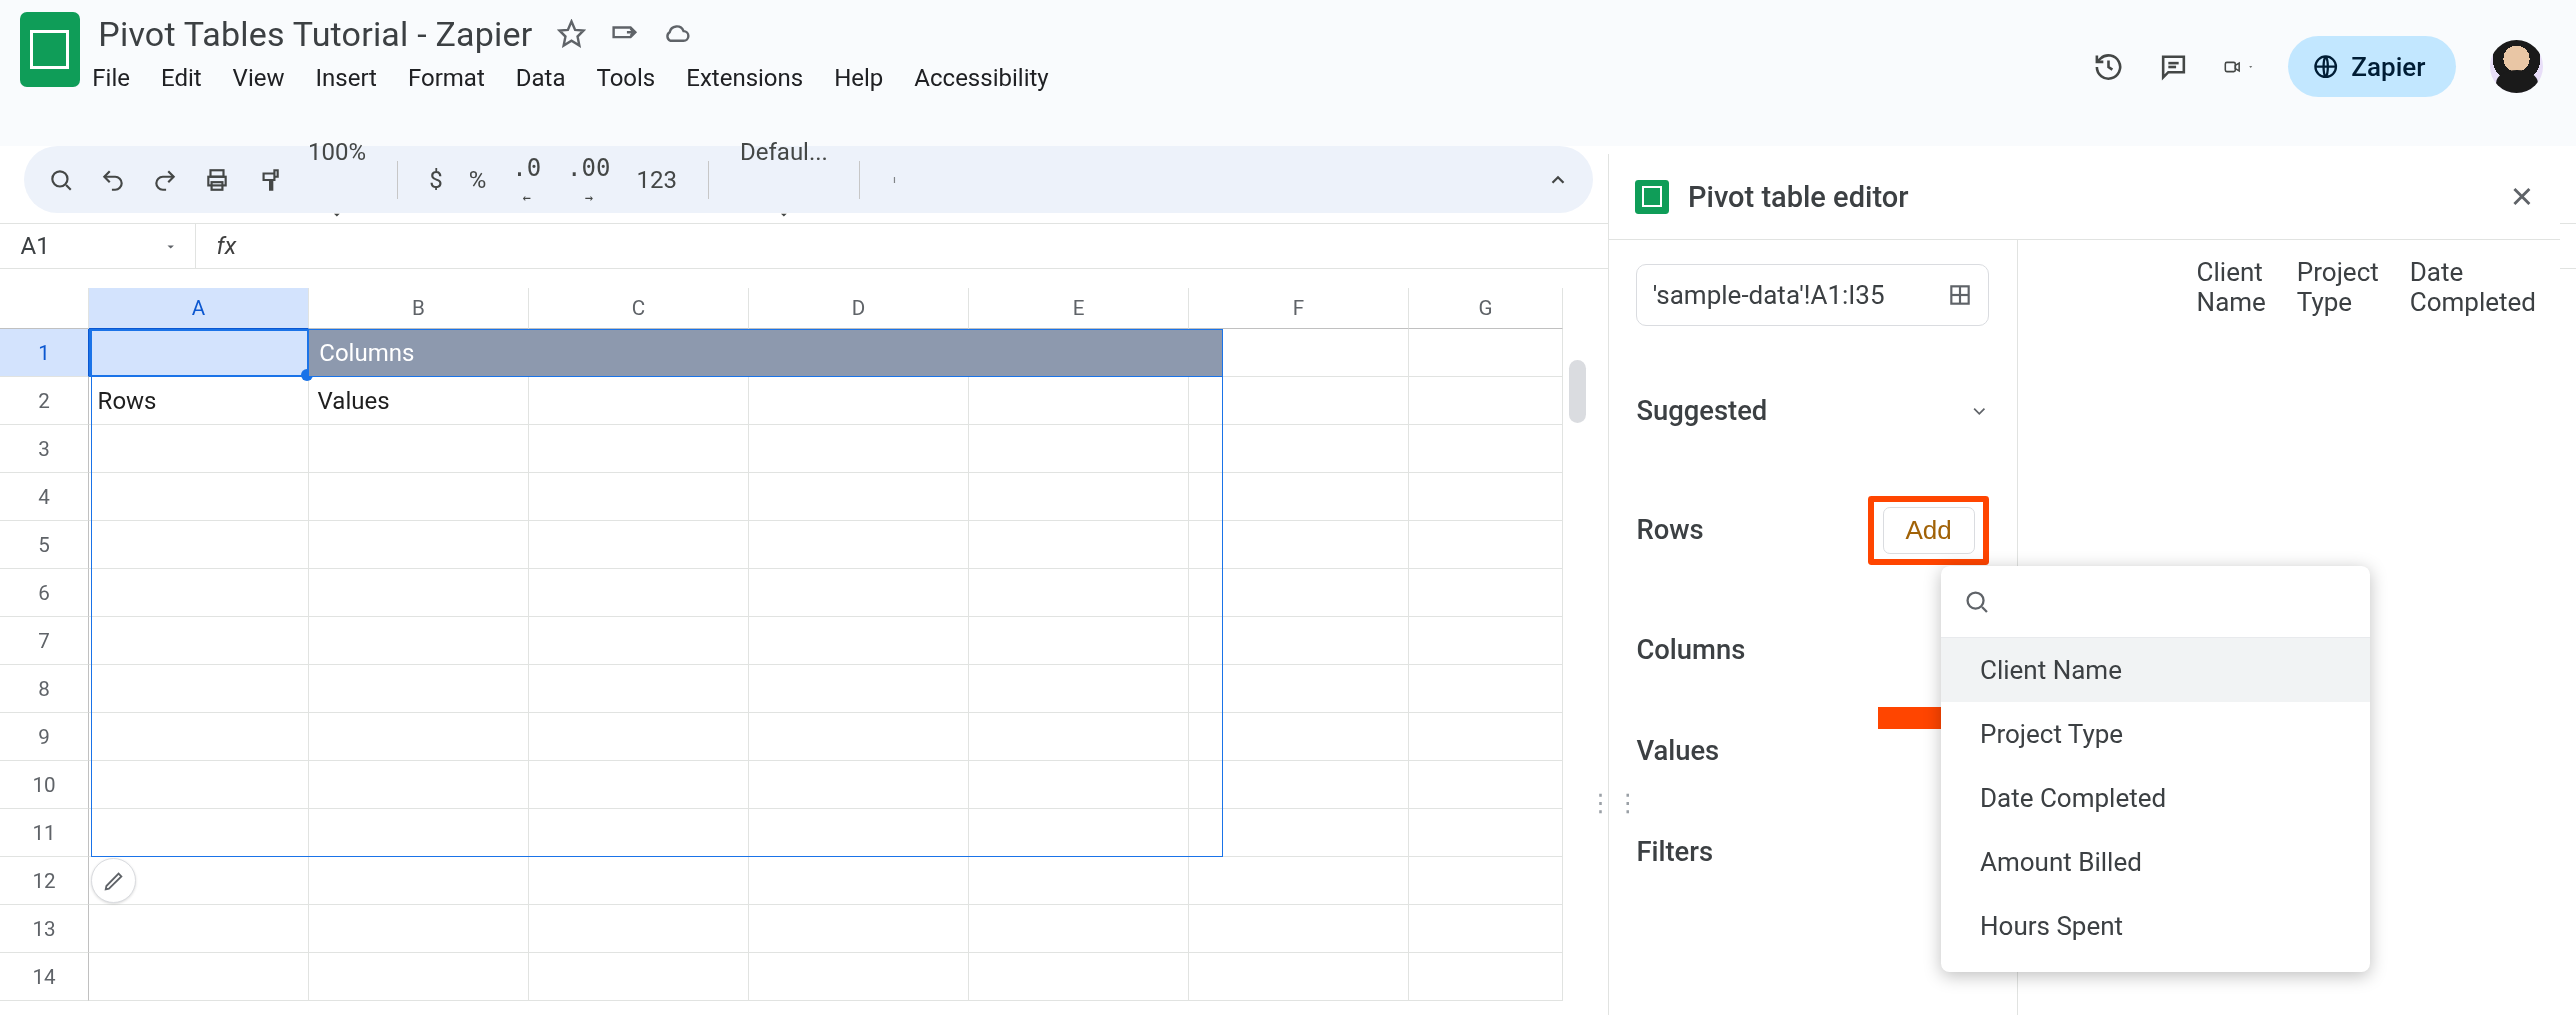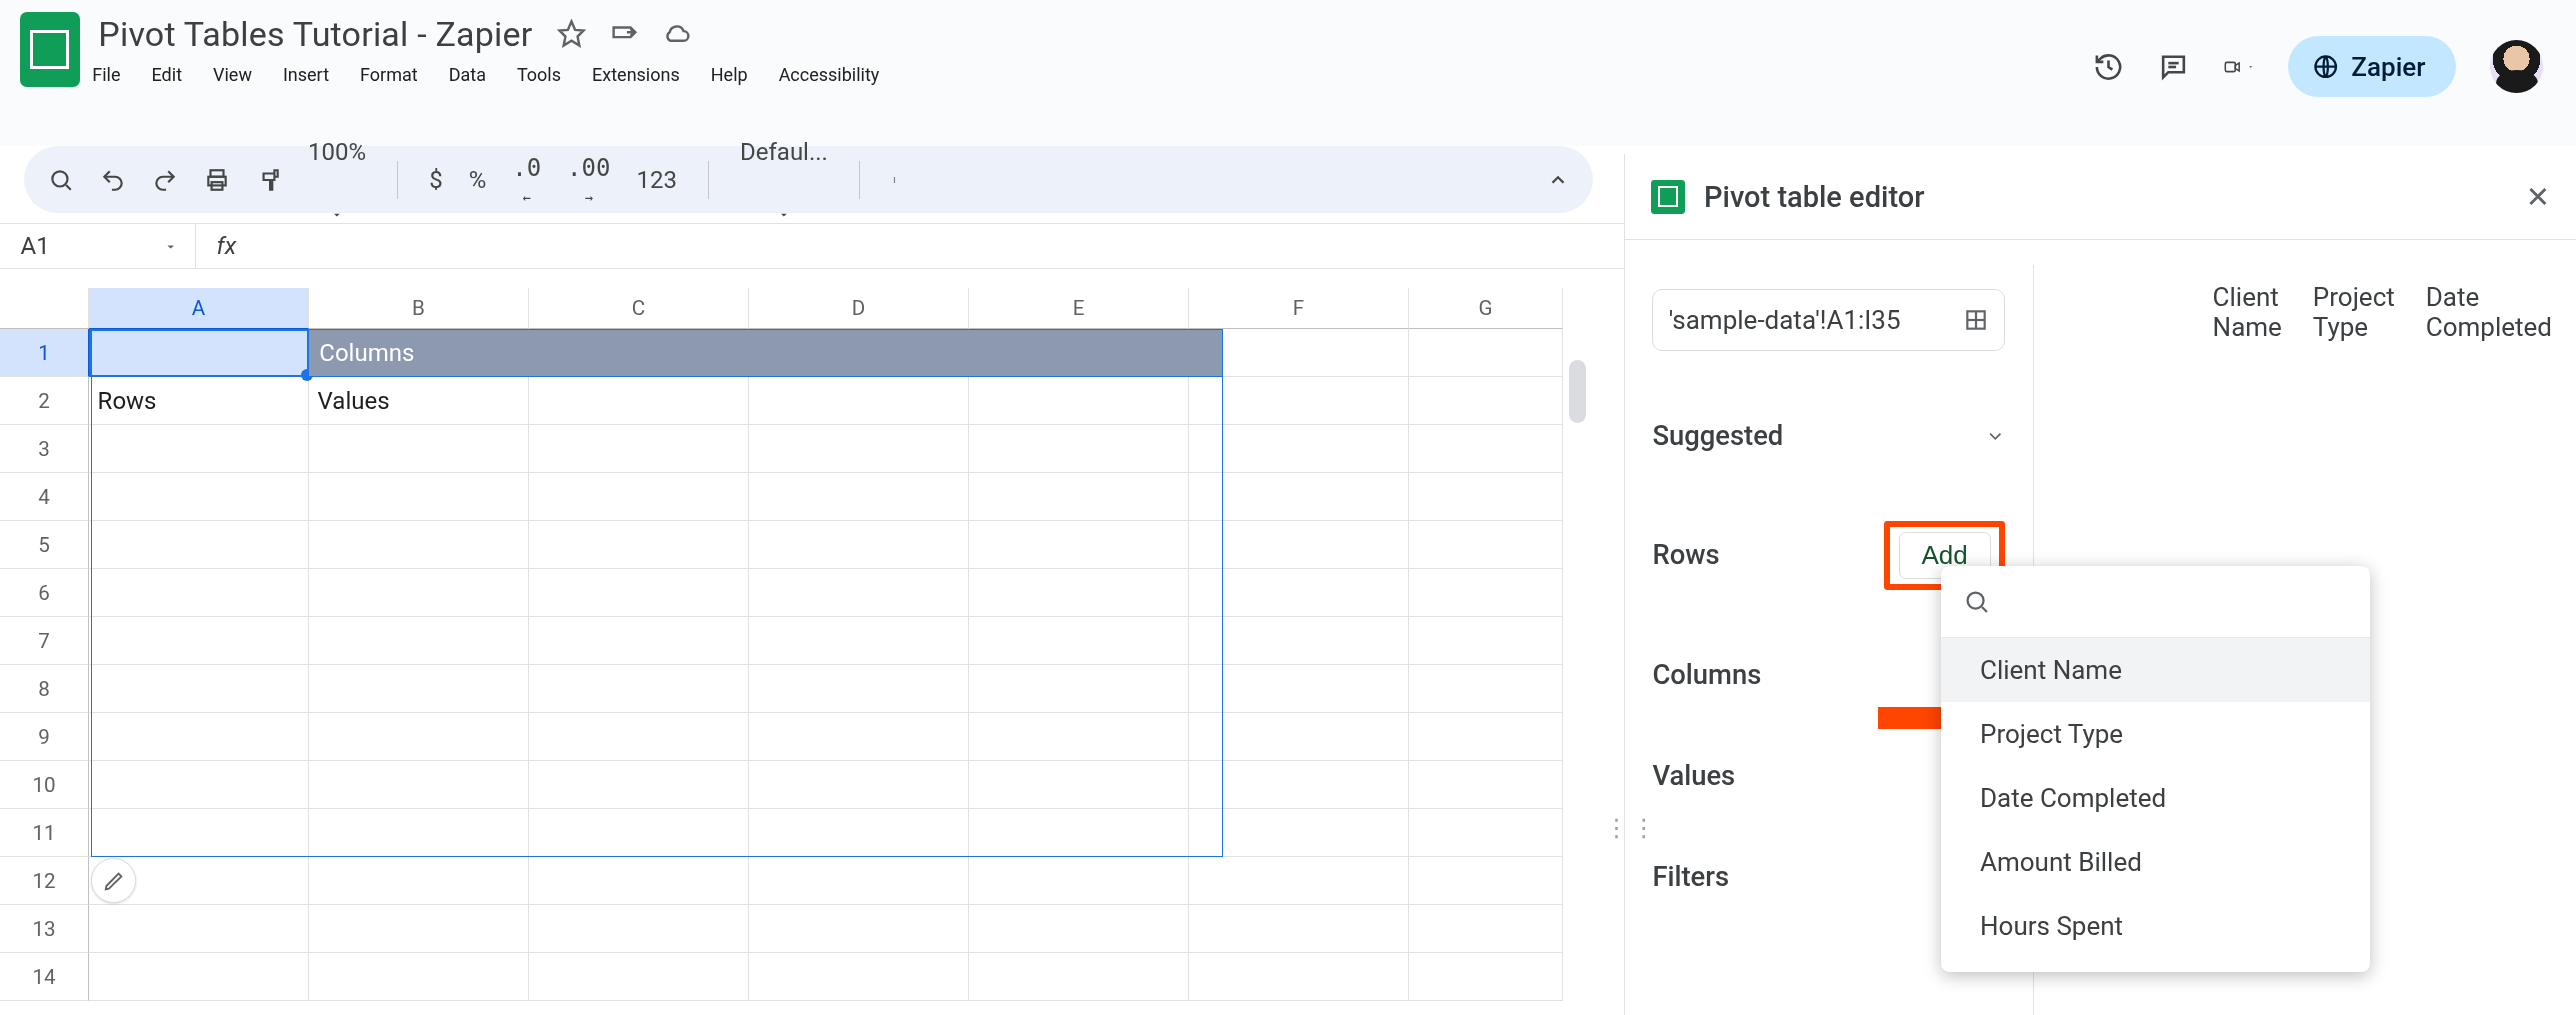--- a/index.html
+++ b/index.html
@@ -49,21 +49,21 @@
   .title-area { display:flex; flex-direction:column; gap:5.1px; flex:1;}
   .title-row { display:flex; align-items:center; gap:24px; padding-top:3.4px;margin-left:6px;}
   .doc-title {
     font-size: 34px;
     color:#3c4043;
     font-weight: 400;
     letter-spacing: 0.2px;
   }
   .title-icons { display:flex; gap:22px; align-items:center; color:#5f6368;}
   .icon { width:31px; height:31px; display:inline-flex; align-items:center; justify-content:center; }
-  .menus { display:flex; gap:31px; font-size:18px; color:#202124; padding-top:5.1px;}
+  .menus { display:flex; gap:31px; font-size:24px; color:#202124; padding-top:5.1px;}
   .menus span { cursor:pointer; }
   .right-head {
     display:flex; align-items:center; gap:34px; padding-top:26px; padding-right:8.6px;
   }
   .share-btn {
     background:#c2e7ff;
     border-radius: 51px;
     padding: 15.4px 31px 15.4px 24px;
     display:flex; align-items:center; gap:12px;
     font-size:26px; font-weight:500; color:#001d35;
@@ -194,28 +194,27 @@
     color:#5f6368;
     box-shadow:0 0.9px 2.6px rgba(0,0,0,.15);
   }
   .vscroll-thumb{
     position:absolute; top:360px; left:1569px; width:17px; height:63px;
     background:#dadce0;border-radius:8.6px;
   }
   
   .side-panel {
     position:absolute;
-    top:154px; right:0;
+    top:154px; right:16px;
     width:952px;
     height:861px;
     background:#fff;
     border-left:0.9px solid #e1e3e1;
     display:flex;
     flex-direction:column;
-    gap:25px;
   }
   .panel-head {
     display:flex;align-items:center;
     gap:19px;
     height:86px;
     padding:0 26px;
     border-bottom:0.9px solid #e1e3e1;
   }
   .panel-head .mini-logo{
     width:34px;height:34px;background:#0f9d58;border-radius:3.4px;position:relative;
@@ -241,21 +240,21 @@
   }
   .range-box{
     border:0.9px solid #dadce0;border-radius:10px;
     height:62px;display:flex;align-items:center;justify-content:space-between;
     padding:0 15.4px;font-size:26px;color:#3c4043;
   }
   .section-row{display:flex;align-items:center;justify-content:space-between;margin-top:35px;}
   .section-label{font-size:27.4px;color:#3c4043;font-weight:500;}
   .add-btn{
     border:0.9px solid #dadce0;border-radius:6.9px;
-    padding:6.9px 22px;font-size:26px;color:#14532d;font-weight:500;
+    padding:6.9px 22px;font-size:26px;color:#a16207;font-weight:500;
     background:#fff;
   }
   .add-highlight{
     border:6.9px solid #ff4500; padding:5.1px 8.6px; border-radius:3.4px;
     display:inline-flex;
   }
   .drag-handle{
     position:absolute;left:-20.6px;top:549px;color:#9aa0a6;font-size:24px;letter-spacing:3.4px;
   }
   .search-row{display:flex;align-items:center;gap:13.7px;color:#5f6368;font-size:27.4px;}

